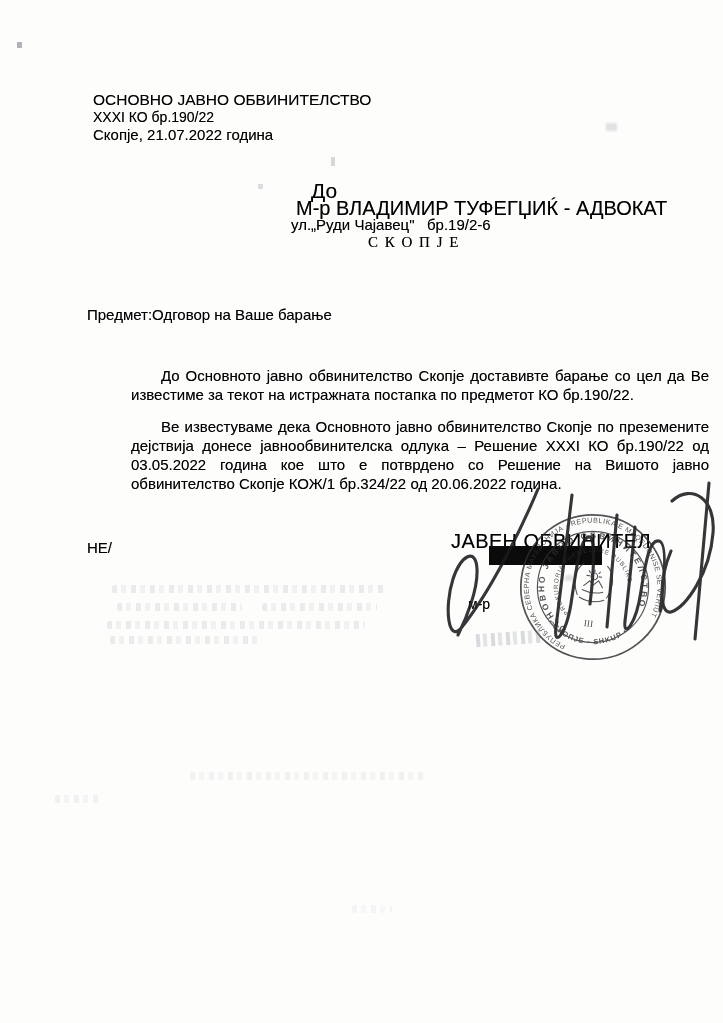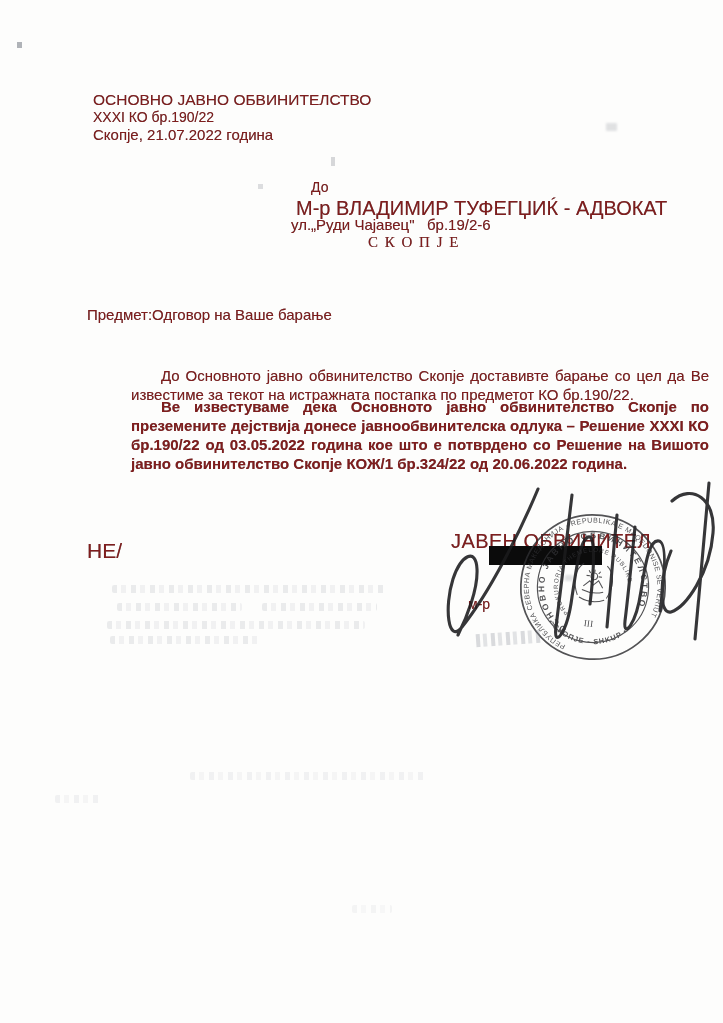--- a/index.html
+++ b/index.html
@@ -1,43 +1,43 @@
 <!DOCTYPE html>
 <html><head>
 <meta charset="utf-8">
 <style>
   html,body{margin:0;padding:0;background:#ffffff;}
   .page{
     position:relative;width:723px;height:1023px;overflow:hidden;
     background:#fdfdfc;
     font-family:"Liberation Sans",sans-serif;
-    color:#7f1d1d;
+    color:#000000;
   }
   .t{position:absolute;white-space:pre;text-shadow:0 0 .4px rgba(40,40,42,.55);}
   
   .office{left:93px;top:91px;font-size:15.5px;}
   .caseno{left:93px;top:109px;font-size:14px;}
   .placedate{left:93px;top:126px;font-size:15px;text-align:center;}
   
-  .to{left:311px;top:179px;font-size:14px;}
+  .to{left:311px;top:179px;font-size:21px;}
   .rname{left:296px;top:197px;font-size:20px;}
   .raddr{left:291px;top:216px;font-size:15px;}
   .rcity{left:368px;top:234px;font-size:15px;letter-spacing:1.5px;font-family:Liberation Serif, serif;}
   
   .subject{left:87px;top:306px;font-size:15px;}
   
   .para{
     position:absolute;left:85px;width:578px;
     font-size:15px;line-height:19px;text-align:justify;text-indent:30px;
     white-space:normal;text-shadow:0 0 .4px rgba(40,40,42,.55);margin-left:46px;
   }
   .p1{top:366px;}
-  .p2{top:397px;font-weight:bold;}
+  .p2{top:417px;}
   
-  .ref{left:87px;top:539px;font-size:21px;}
+  .ref{left:87px;top:539px;font-size:15px;}
   .stitle{left:451px;top:530px;font-size:20px;letter-spacing:.4px;}
   .sprefix{left:468px;top:549px;font-size:14px;margin-top:47px;}
   .redaction{position:absolute;left:489px;top:546px;width:113px;height:19px;background:#0b0b0b;}
   .stamp{position:absolute;left:515px;top:509px;width:156px;height:156px;transform:rotate(7deg);opacity:.82;}
   .signature{position:absolute;left:420px;top:477px;width:300px;height:185px;opacity:.88;}
   
   .bleed{
     position:absolute;height:8px;border-radius:2px;opacity:.42;filter:blur(.6px);
     background:repeating-linear-gradient(90deg,
       rgba(138,144,156,.38) 0 5px, rgba(138,144,156,0) 5px 9px,

